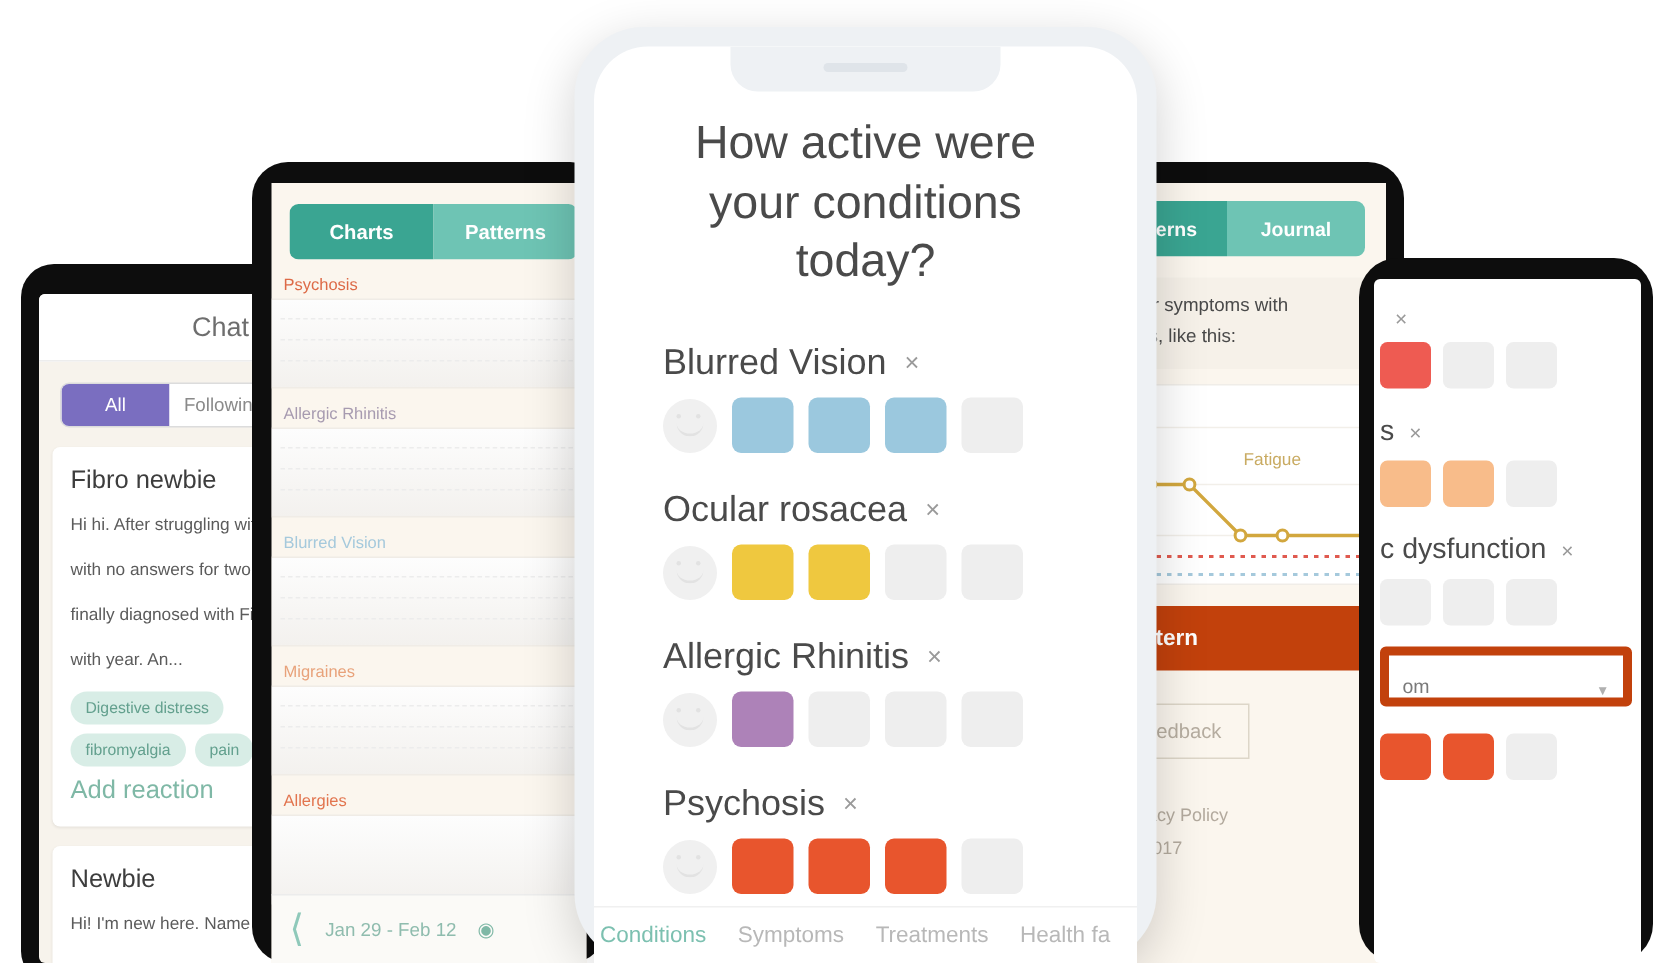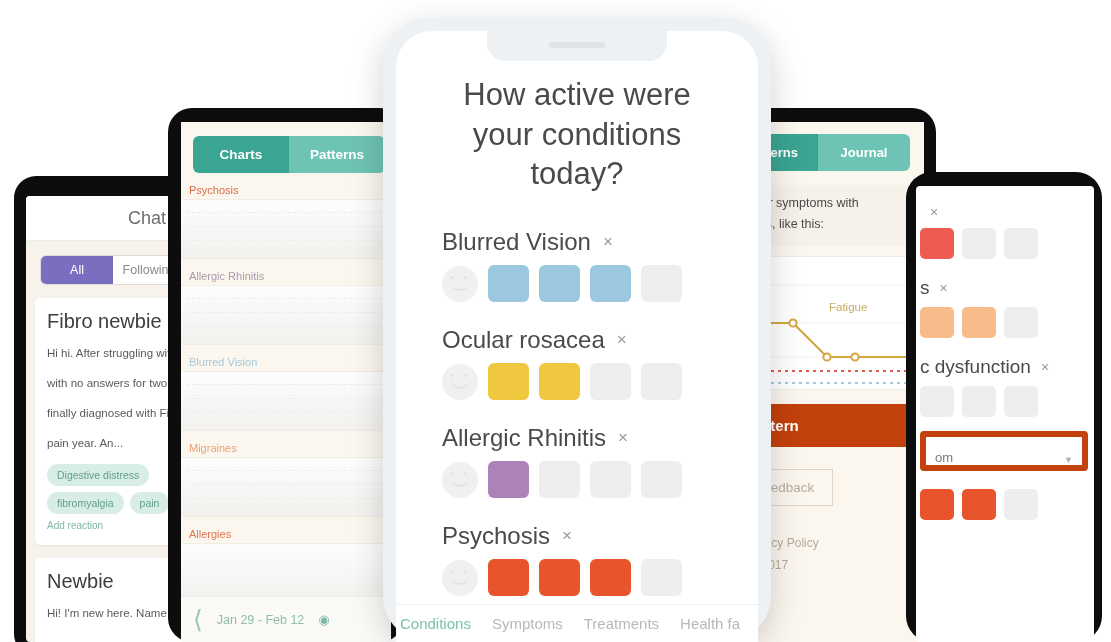--- a/index.html
+++ b/index.html
@@ -19,25 +19,25 @@
   #tablet-chat-screen{left:26px;top:196px;width:202px;height:446px;border-radius:4px;background:#f7f3ec;}
   .chat-topbar{height:44px;background:#ffffff;display:flex;align-items:center;justify-content:center;
     border-bottom:1px solid #ededed;}
   .chat-title{font-size:18px;color:#6e6e6e;padding-left:40px;}
   .seg{margin:14px 14px 0 14px;display:flex;border-radius:6px;overflow:hidden;border:1px solid #dcdcdc;
     background:#fff;width:144px;}
   .seg-btn{flex:1;text-align:center;font-size:12.5px;padding:7px 0;color:#8a8a8a;background:#fff;}
   .seg-btn.on{background:#7a6ec0;color:#fff;}
   .chat-card{margin:13px 9px 0 9px;background:#fff;border-radius:5px;padding:12px 12px 14px 12px;
     box-shadow:0 1px 2px rgba(0,0,0,.07);}
-  .chat-card h3{margin:0 0 10px 0;font-size:20px;font-weight:400;color:#3d3d3d;}
+  .chat-card h3{margin:0 0 10px 0;font-size:17px;font-weight:400;color:#3d3d3d;}
   .chat-body{font-size:11.5px;line-height:1.75;color:#5b5b5b;margin:0 0 10px 0;white-space:nowrap;}
   .tagrow{display:flex;gap:6px;margin-bottom:6px;}
   .tag{background:#d8ede6;color:#63a08e;font-size:10.5px;padding:5px 10px;border-radius:11px;white-space:nowrap;}
-  .addreact{font-size:10px;color:#7fb8a6;margin-top:4px;}
+  .addreact{font-size:17px;color:#7fb8a6;margin-top:4px;}
 
   
   #tablet-charts-shell{left:168px;top:108px;width:236px;height:534px;border-radius:24px;}
   #tablet-charts-screen{left:181px;top:122px;width:210px;height:520px;background:#fbf6ee;}
   .tabbar2{display:flex;margin:14px 12px 0 12px;border-radius:6px;overflow:hidden;width:192px;}
   .tab2{flex:1;text-align:center;font-size:13.5px;font-weight:bold;color:#fff;padding:11px 0;background:#6ec4b4;}
   .tab2.on{background:#3aa592;}
   .chartgroup{margin-top:8px;}
   .chartlabel{font-size:11px;padding:3px 0 3px 8px;}
   .chartplot{height:58px;background:linear-gradient(#fdfdfd,#f3f1ee);border-top:1px solid #f0ece6;
@@ -124,21 +124,21 @@
     <div class="seg">
       <div class="seg-btn on">All</div>
       <div class="seg-btn">Following</div>
     </div>
 
     <div class="chat-card">
       <h3>Fibro newbie</h3>
       <p class="chat-body">Hi hi. After struggling with</p>
       <p class="chat-body">with no answers for two y</p>
       <p class="chat-body">finally diagnosed with Fib</p>
-      <p class="chat-body">pain year. An...</p>
+      <p class="chat-body">with year. An...</p>
       <div class="tagrow">
         <span class="tag">Digestive distress</span>
       </div>
       <div class="tagrow">
         <span class="tag">fibromyalgia</span>
         <span class="tag">pain</span>
       </div>
       <div class="addreact">Add reaction</div>
     </div>
 

